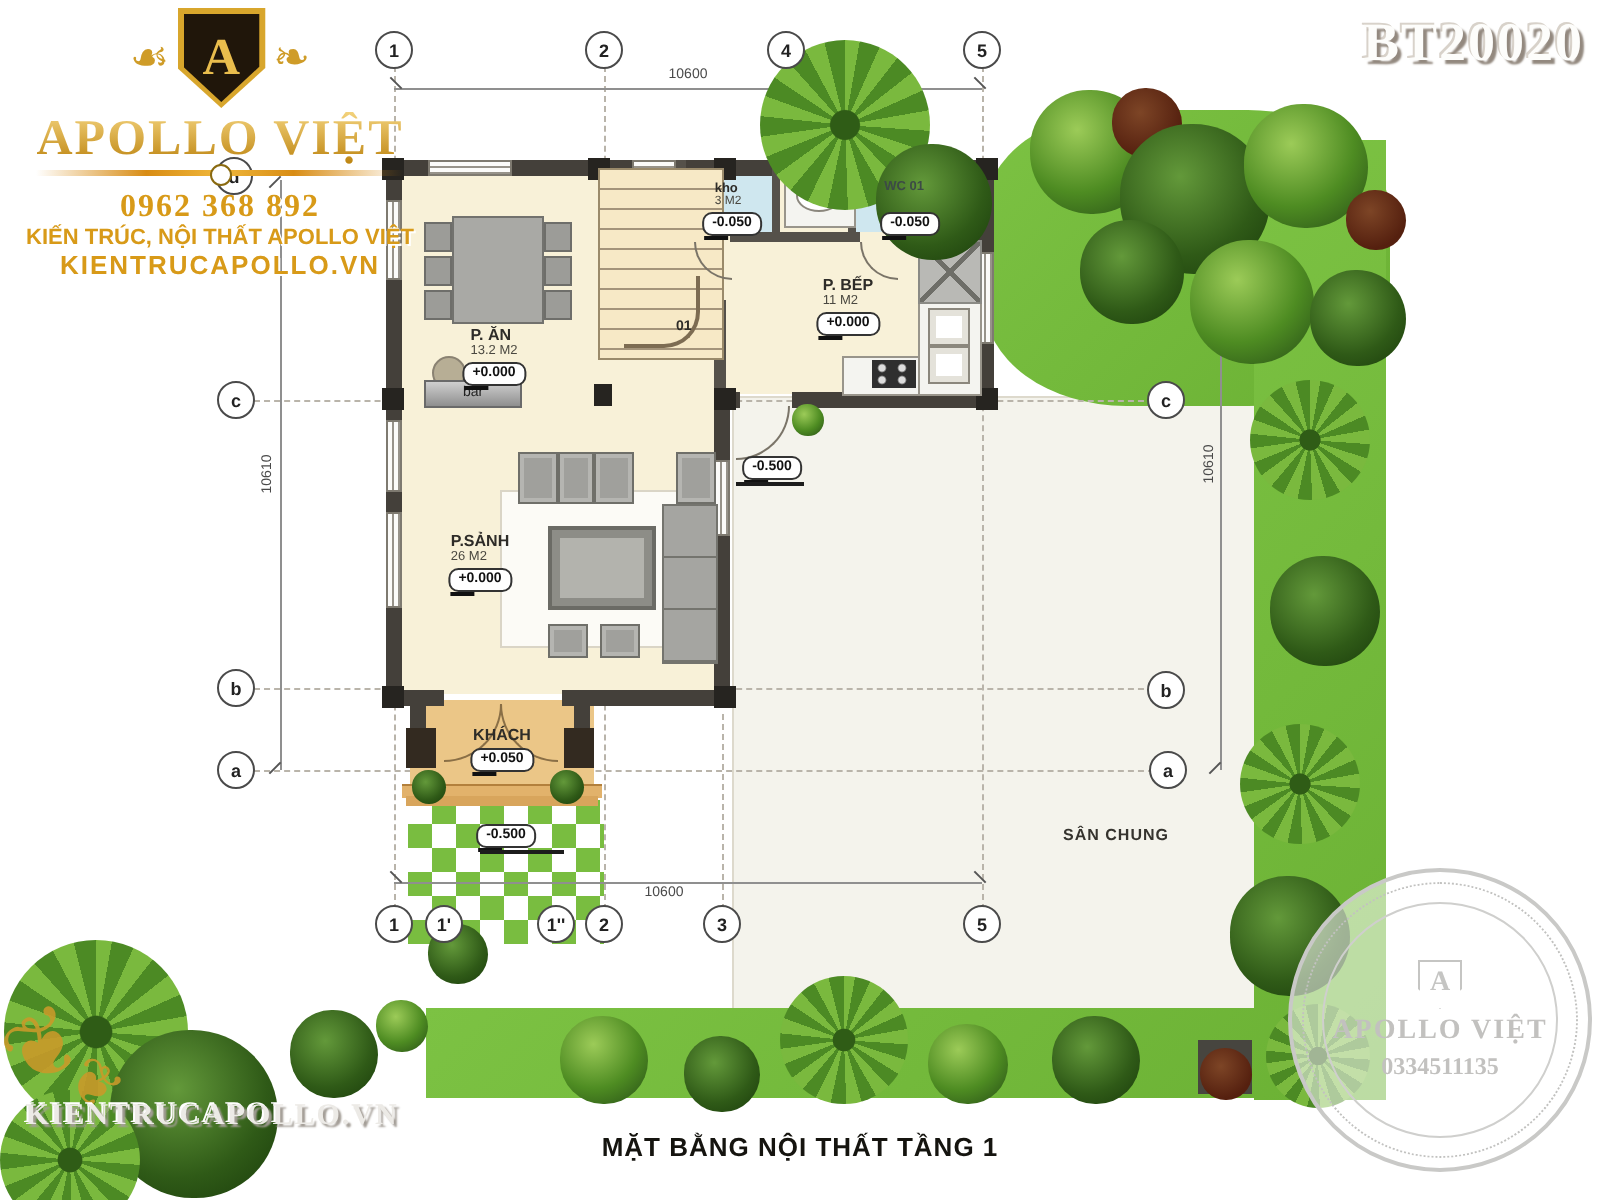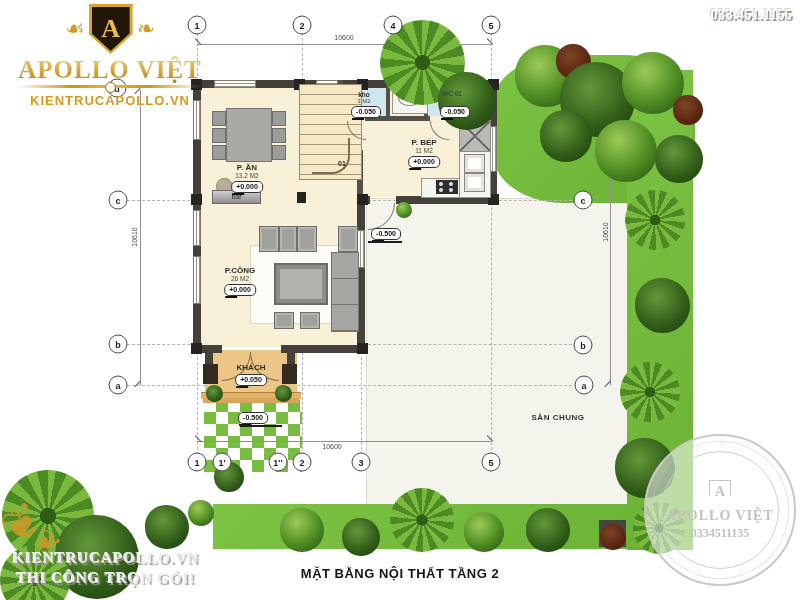--- a/index.html
+++ b/index.html
@@ -59,21 +59,21 @@
   .stairs{position:absolute;z-index:6;background:#f7e9c6;border:1px solid #9a8a6a;
     background-image:repeating-linear-gradient(to bottom,transparent 0 9px,#a4947a 9px 10px);}
   .rail{position:absolute;z-index:7;border-right:2px solid #7d6c52;border-bottom:2px solid #7d6c52;
     border-radius:0 0 18px 0;}
   .barc{position:absolute;z-index:7;background:linear-gradient(#cfcfcf,#8f8f8f);border:1px solid #6a6a6a;
     font-size:7px;color:#222;text-align:center;line-height:11px;}
   .pot{position:absolute;z-index:7;background:#b7ae95;border:1px solid #8a8272;border-radius:50%;}
 
   
   .roomlabel{position:absolute;z-index:12;font-size:8px;font-weight:bold;color:#2e2c28;
-    transform:translateX(-50%);text-align:center;white-space:nowrap;line-height:1.15;}
+    transform:translateX(-50%);white-space:nowrap;line-height:1.15;}
   .roomlabel .area{display:block;font-size:6.5px;font-weight:normal;color:#4a4840;}
   .lvl{position:absolute;z-index:12;background:#fff;border:1px solid #333;border-radius:5px;
     font-size:7px;font-weight:bold;color:#111;padding:0 4px;line-height:10px;transform:translateX(-50%);white-space:nowrap;}
   .lvl::before{content:"";position:absolute;left:0;bottom:-3px;width:12px;height:2px;background:#111;}
   .yardlabel{position:absolute;z-index:12;font-size:8px;font-weight:bold;letter-spacing:.5px;color:#35332e;
     transform:translateX(-50%);white-space:nowrap;}
   .stairtag{position:absolute;z-index:12;font-size:7px;font-weight:bold;color:#2e2c28;}
   .bubble{position:absolute;width:17px;height:17px;border:1.5px solid #4a4a4a;border-radius:50%;
     background:#fff;font-size:9px;font-weight:bold;color:#222;display:flex;align-items:center;
     justify-content:center;transform:translate(-50%,-50%);z-index:20;}
@@ -257,21 +257,21 @@
   </div>
   <div class="lvl" style="left:247px;top:181px;">+0.000</div>
 
   <div class="roomlabel" style="left:424px;top:138px;">
     <span>P. BẾP</span>
     <span class="area">11 M2</span>
   </div>
   <div class="lvl" style="left:424px;top:156px;">+0.000</div>
 
   <div class="roomlabel" style="left:240px;top:266px;">
-    <span>P.CÔNG</span>
+    <span>P.SẢNH</span>
     <span class="area">26 M2</span>
   </div>
   <div class="lvl" style="left:240px;top:284px;">+0.000</div>
 
   <div class="roomlabel" style="left:251px;top:363px;">
     <span>KHÁCH</span>
   </div>
   <div class="lvl" style="left:251px;top:374px;">+0.050</div>
 
   <div class="roomlabel" style="left:364px;top:91px;font-size:6.5px;">
@@ -346,39 +346,40 @@
     <div class="crest-row">
       <span class="flourish">☙</span>
       <div class="shield-outer">
         <div class="shield-inner">A</div>
       </div>
       <span class="flourish">❧</span>
     </div>
     <div class="brandline">APOLLO VIỆT</div>
     <div class="divider"></div>
     <div class="div-dot"></div>
+    <div class="phoneline">0962 368 892</div>
+    <div class="tagline">KIẾN TRÚC, NỘI THẤT APOLLO VIỆT</div>
     <div class="webline">KIENTRUCAPOLLO.VN</div>
   </div>
 
   <div class="proj">
-    <div class="proj-phone">033.451.1155</div>
+    <div class="proj-code">BT20020</div>
   </div>
 
   <span class="gold-flourish" style="left:2px;top:500px;transform:rotate(-30deg);">❦</span>
   <span class="gold-flourish" style="left:34px;top:528px;font-size:30px;transform:rotate(40deg);">❦</span>
 
   <div class="wm-bl">
     <div>KIENTRUCAPOLLO.VN</div>
-    <div>THI CÔNG TRỌN GÓI!</div>
   </div>
 
   <div class="seal">
     <div class="seal-ring1"></div>
     <div class="seal-ring2">
       <div class="seal-shield">A</div>
       <div class="seal-brand">APOLLO VIỆT</div>
       <div class="seal-phone">0334511135</div>
     </div>
   </div>
 
-  <div class="title">MẶT BẰNG NỘI THẤT TẦNG 2</div>
+  <div class="title">MẶT BẰNG NỘI THẤT TẦNG 1</div>
 
 </div>
 
 </body></html>

